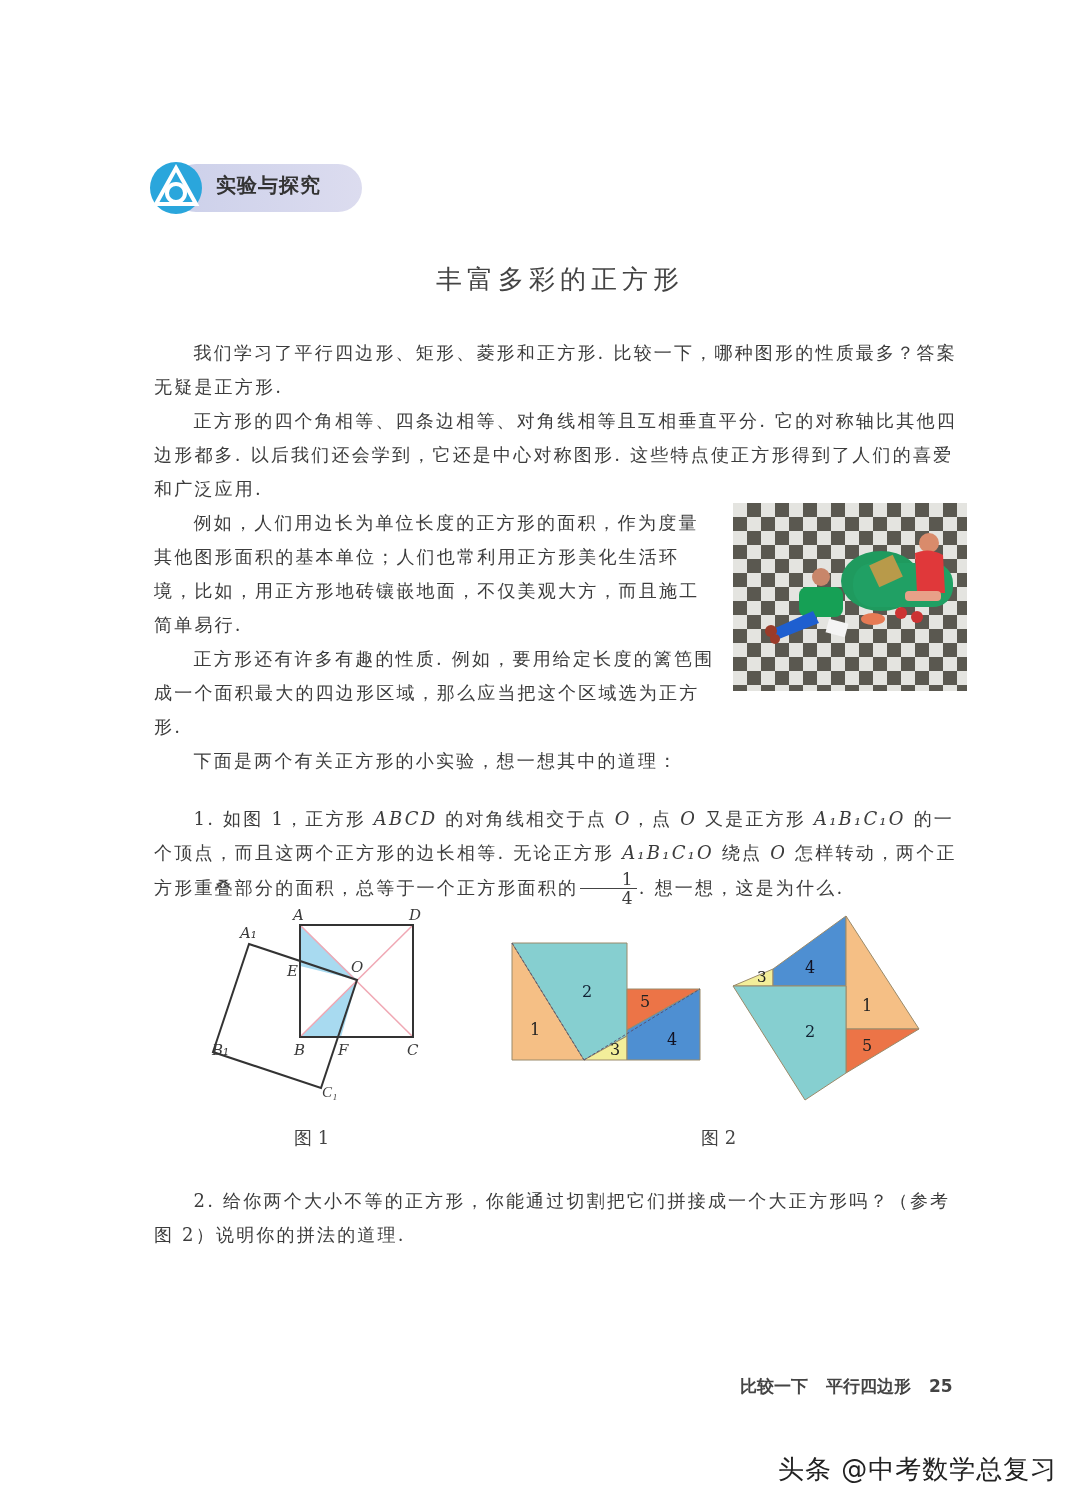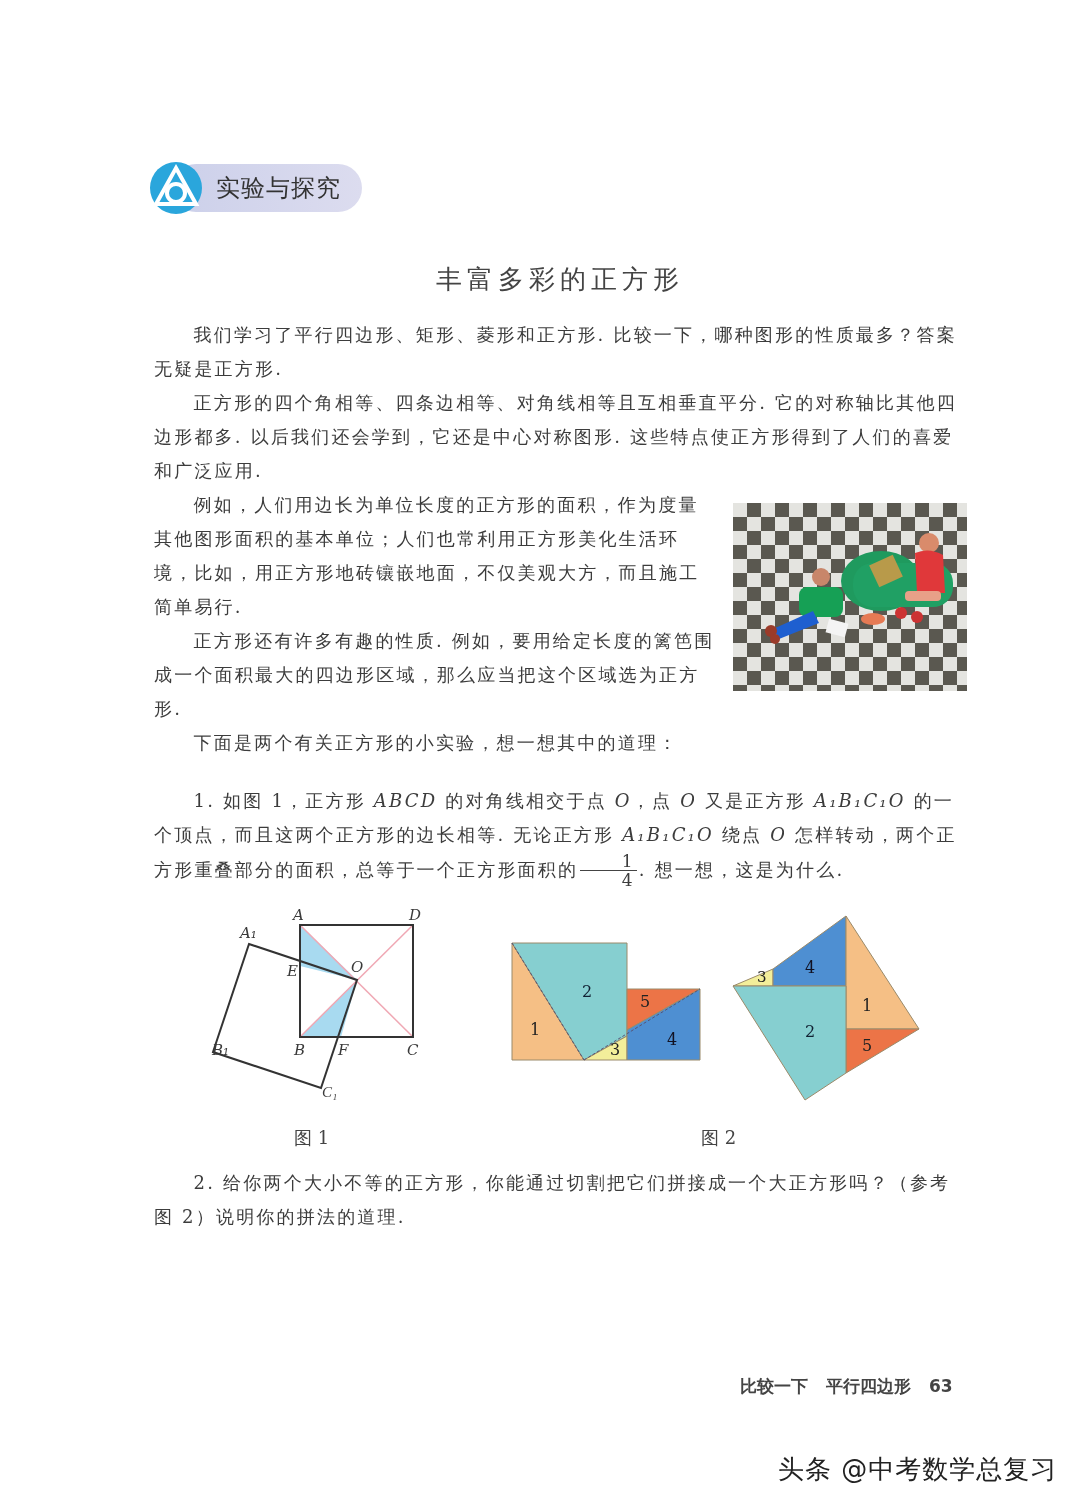--- a/index.html
+++ b/index.html
@@ -4,23 +4,23 @@
 <style>
   html, body { margin:0; padding:0; }
   body { width:1080px; height:1509px; background:#ffffff; position:relative; overflow:hidden;
          font-family:"DejaVu Serif","Liberation Serif",serif; color:#3a3a3a; }
   .abs { position:absolute; }
   .badge { left:150px; top:162px; width:212px; height:52px; }
   .badge-pill { position:absolute; left:22px; top:2px; width:190px; height:48px; border-radius:24px;
                 background:linear-gradient(90deg,#ccd0ea,#dcdcef); }
   .badge-circle { position:absolute; left:0; top:0; width:52px; height:52px; border-radius:50%; background:#2aa6dc; }
   .badge-text { position:absolute; left:66px; top:10px; font-family:"DejaVu Sans","Liberation Sans",sans-serif;
-                font-weight:normal; font-size:24px; color:#333; letter-spacing:1px; }
+                font-weight:bold; font-size:20px; color:#333; letter-spacing:1px; }
   .title { left:0; width:1120px; top:262px; text-align:center; font-size:26px; letter-spacing:5px; color:#444; }
-  .para { font-size:18px; line-height:34px; letter-spacing:2.2px; color:#3c3c3c; }
+  .para { font-size:18px; line-height:34px; letter-spacing:2.2px; color:#3c3c3c;margin-top:18px; }
   .indent { text-indent:2.2em; }
   .p-full { left:154px; width:814px; }
   .p-narrow { left:154px; width:562px; }
   .photo { left:733px; top:503px; width:234px; height:188px; overflow:hidden;
            background-color:#e4e4e0;
            background-image:
              linear-gradient(45deg,#5a5850 25%,transparent 25%,transparent 75%,#5a5850 75%),
              linear-gradient(45deg,#5a5850 25%,transparent 25%,transparent 75%,#5a5850 75%);
            background-size:28px 28px; background-position:0 0,14px 14px; }
   .frac { display:inline-block; vertical-align:middle; text-align:center; line-height:18px; margin:0 2px; }
@@ -135,16 +135,16 @@
   <div class="abs" style="left:305px;top:48px;font-size:16px;color:#112;">4</div>
   <div class="abs" style="left:362px;top:86px;font-size:16px;color:#222;">1</div>
   <div class="abs" style="left:305px;top:112px;font-size:16px;color:#123;">2</div>
   <div class="abs" style="left:362px;top:126px;font-size:16px;color:#222;">5</div>
   <div class="abs cap" style="left:201px;top:216px;">图 2</div>
 </div>
 
 <div class="abs para indent p-full" style="top:1166px;">2. 给你两个大小不等的正方形，你能通过切割把它们拼接成一个大正方形吗？（参考图 2）说明你的拼法的道理.</div>
 
 <div class="abs footer-chap">
-  <span>比较一下</span><span>平行四边形</span><span style="margin-right:0">63</span>
+  <span>比较一下</span><span>平行四边形</span><span style="margin-right:0">25</span>
 </div>
 
 <div class="abs watermark">头条 @中考数学总复习</div>
 
 </body></html>

